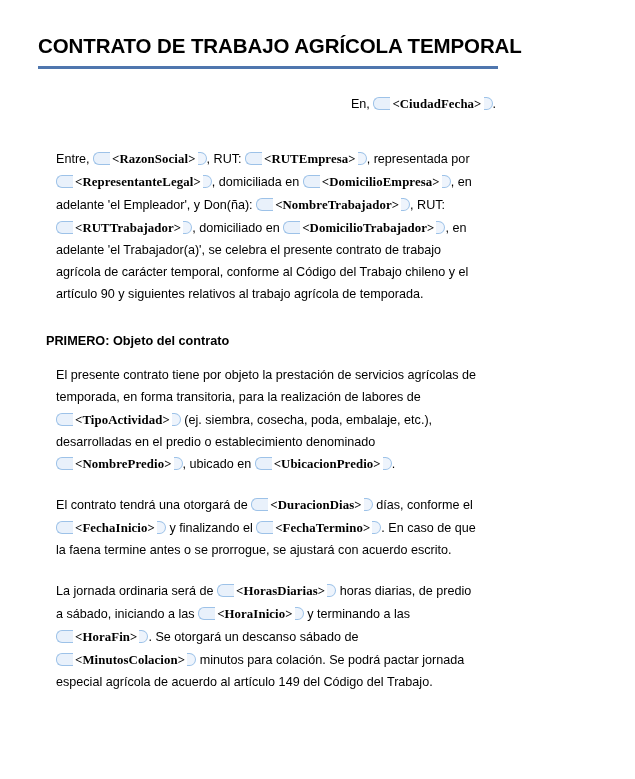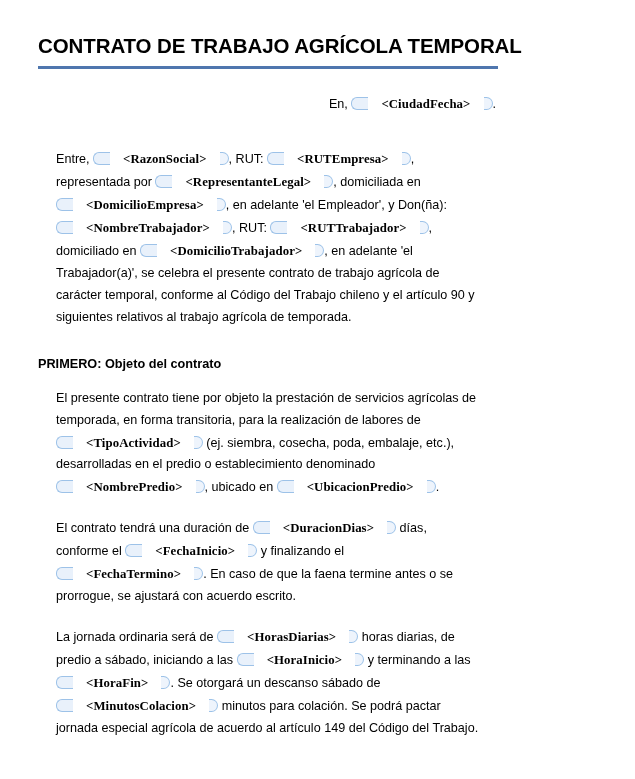--- a/index.html
+++ b/index.html
@@ -59,21 +59,21 @@
     text-align: left;
     margin: 18px;
     color: #000;
   }
   .block-entre { margin-top: 34px; }
 
   .section-heading {
     font-size: 12.7px;
     font-weight: bold;
     line-height: 1.5;
-    margin: 0;
+    margin: 8px;
     color: #000;
   }
   .gap-before-heading { margin-top: 26px; }
   .gap-after-heading  { margin-top: 14px; }
 
   
   .field {
     display: inline;
     white-space: nowrap;
     font-family: "Liberation Serif", serif;
@@ -99,21 +99,21 @@
     width: 9px;
     height: 13px;
     vertical-align: -2px;
     margin-left: 1px;
     background: #eef4fc;
     border: 1px solid #9dc2e8;
     border-left: none;
     border-radius: 0 7px 7px 0;
     box-sizing: border-box;
   }
-  .field .fname { padding: 0 12px; }
+  .field .fname { padding: 0 1px; }
 </style>
 </head>
 <body>
 
 <div class="page">
 
   <h1 class="doc-title">CONTRATO DE TRABAJO AGRÍCOLA TEMPORAL</h1>
   <div class="title-rule"></div>
 
   <div class="place-line">
@@ -135,21 +135,21 @@
   <h2 class="section-heading gap-before-heading">PRIMERO: Objeto del contrato</h2>
   <p class="para gap-after-heading">
     <span>El presente contrato tiene por objeto la prestación de servicios agrícolas de temporada, en forma transitoria, para la realización de labores de</span>
     <span class="field"><span class="cap-left"></span><span class="fname">&lt;TipoActividad&gt;</span><span class="cap-right"></span></span>
     <span>(ej. siembra, cosecha, poda, embalaje, etc.), desarrolladas en el predio o establecimiento denominado</span>
     <span class="field"><span class="cap-left"></span><span class="fname">&lt;NombrePredio&gt;</span><span class="cap-right"></span></span><span>, ubicado en</span>
     <span class="field"><span class="cap-left"></span><span class="fname">&lt;UbicacionPredio&gt;</span><span class="cap-right"></span></span><span>.</span>
   </p>
 
   <p class="para gap-after-heading">
-    <span>El contrato tendrá una duración de</span>
+    <span>El contrato tendrá una otorgará de</span>
     <span class="field"><span class="cap-left"></span><span class="fname">&lt;DuracionDias&gt;</span><span class="cap-right"></span></span>
     <span>días, conforme el</span>
     <span class="field"><span class="cap-left"></span><span class="fname">&lt;FechaInicio&gt;</span><span class="cap-right"></span></span>
     <span>y finalizando el</span>
     <span class="field"><span class="cap-left"></span><span class="fname">&lt;FechaTermino&gt;</span><span class="cap-right"></span></span><span>. En caso de que la faena termine antes o se prorrogue, se ajustará con acuerdo escrito.</span>
   </p>
 
   <p class="para gap-after-heading">
     <span>La jornada ordinaria será de</span>
     <span class="field"><span class="cap-left"></span><span class="fname">&lt;HorasDiarias&gt;</span><span class="cap-right"></span></span>

